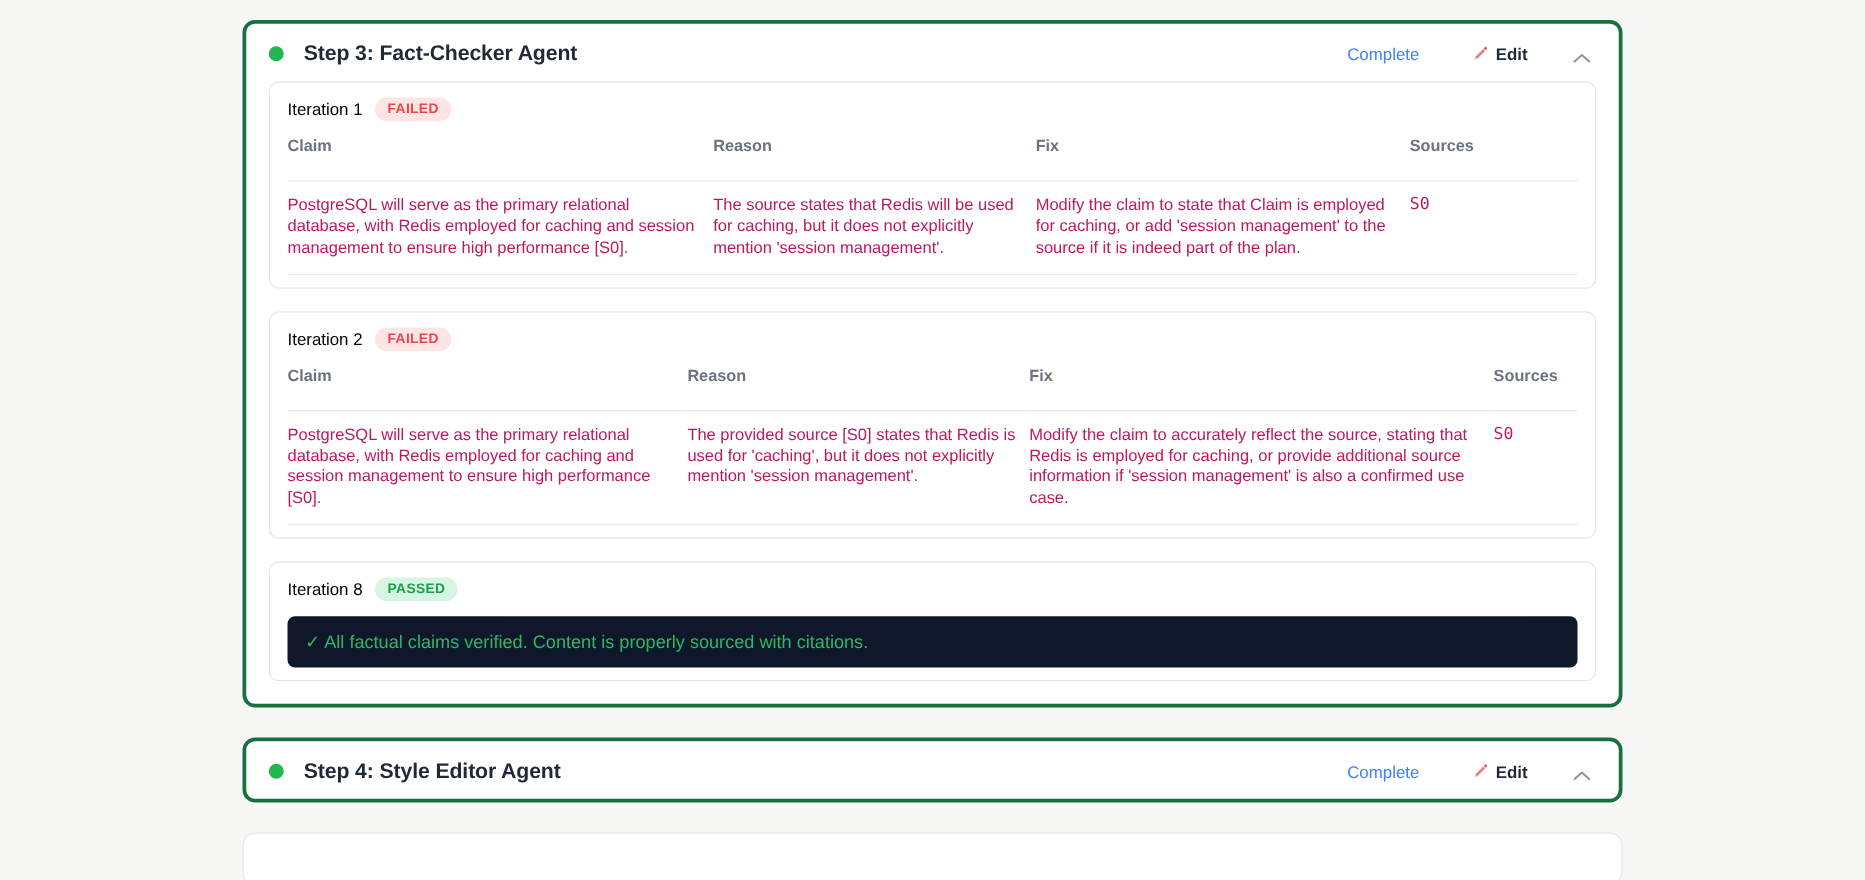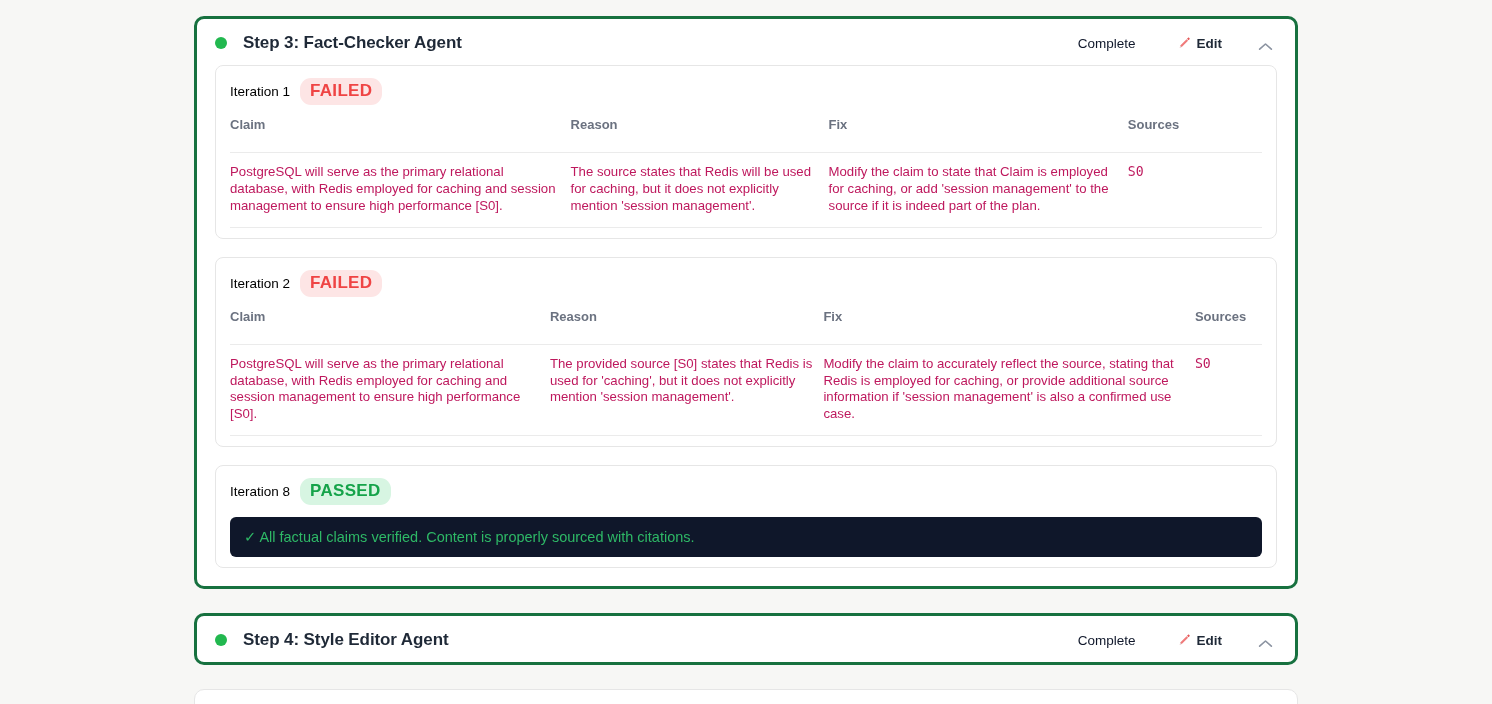--- a/index.html
+++ b/index.html
@@ -48,21 +48,21 @@
     flex: 1 1 auto;
   }
   .hdr-right {
     display: flex;
     align-items: center;
     gap: 0;
     flex: 0 0 auto;
   }
   .status-text {
     font-size: 13.5px;
-    color: #0f172a;
+    color: #3b82f6;
     margin-right: 42px;
     white-space: nowrap;
   }
   .edit-btn {
     display: inline-flex;
     align-items: center;
     gap: 5px;
     font-size: 13.5px;
     font-weight: bold;
     color: #1f2937;
@@ -102,21 +102,21 @@
   .iter-head {
     display: flex; align-items: center;
     gap: 10px;
     margin-bottom: 12px;
   }
   .iter-label {
     font-size: 13.5px;
     color: #000000;
   }
   .badge {
-    font-size: 17px;
+    font-size: 11px;
     font-weight: bold;
     letter-spacing: 0.3px;
     padding: 3px 10px 4px 10px;
     border-radius: 11px;
   }
   .badge.failed { background: #fde5e5; color: #ef4444; }
   .badge.passed { background: #d7f5e2; color: #15a34a; }
 
   table.claims {
     width: 100%;

